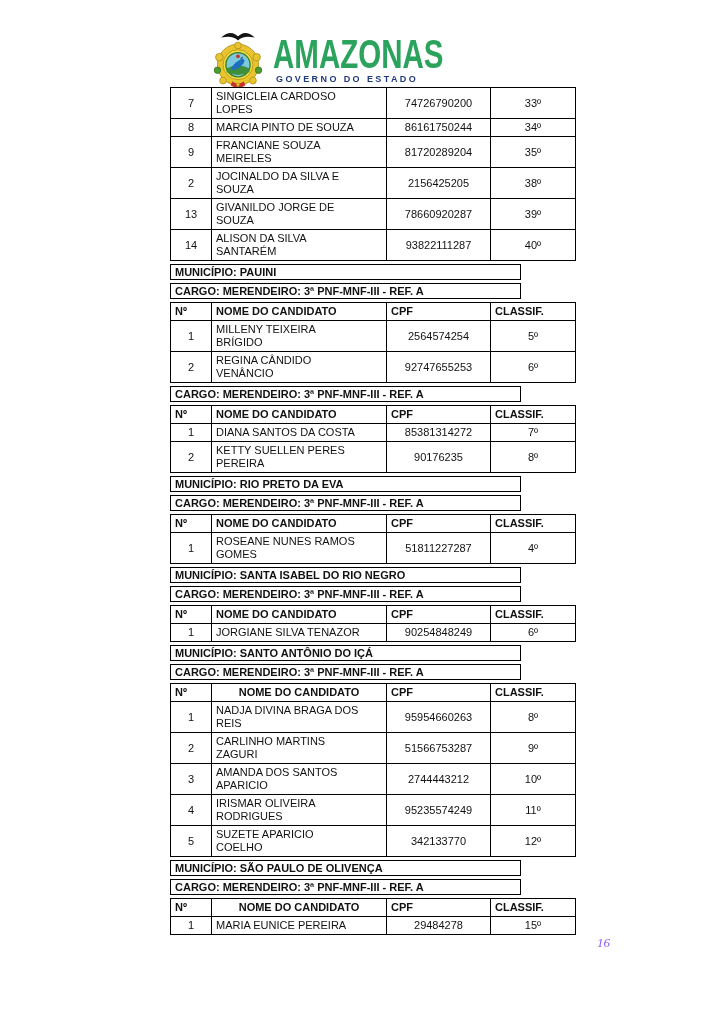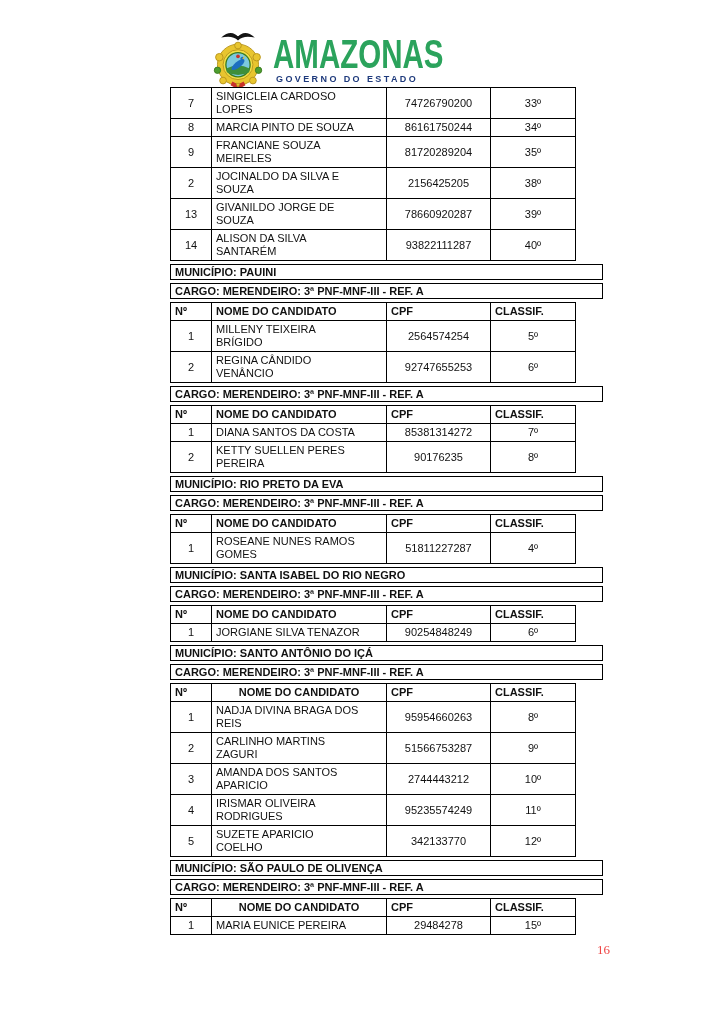--- a/index.html
+++ b/index.html
@@ -24,25 +24,25 @@
   table.grid{border-collapse:collapse;table-layout:fixed;width:405px;margin-top:3px;}
   table.grid.first{margin-top:0;}
   .grid th,.grid td{
     border:1px solid #000;font-size:11px;line-height:13px;padding:2px 4px;
     vertical-align:middle;color:#111;overflow:hidden;
   }
   .grid th{font-weight:bold;text-align:left;}
   td.c-num,td.c-cpf,td.c-classif{text-align:center;}
   td.c-name{text-align:left;white-space:pre-line;}
   .bar{
-    box-sizing:border-box;width:433px;border:1px solid #000;margin-top:3px;
+    box-sizing:border-box;width:351px;border:1px solid #000;margin-top:3px;
     font-size:11px;line-height:12px;font-weight:bold;padding:1px 4px;
   }
-  .pagenum-row{width:440px;text-align:right;margin-top:7px;
-    font-family:"Liberation Serif","DejaVu Serif",serif;font-size:13px;color:#ef4444;}
+  .pagenum-row{width:440px;text-align:right;
+    font-family:"Liberation Serif","DejaVu Serif",serif;font-size:13px;color:#8b5cf6;font-style:italic;}
 </style>
 </head>
 <body>
 
 <header class="logo">
   <svg class="crest" viewBox="0 0 60 66" aria-hidden="true">
 
     <path d="M12,9 C20,1 27,4 30,8 C33,4 40,1 48,9 C40,7 34,8 30,12 C26,8 20,7 12,9 Z" fill="#141414"></path>
     <circle cx="30" cy="9" r="1.6" fill="#141414"></circle>
 

